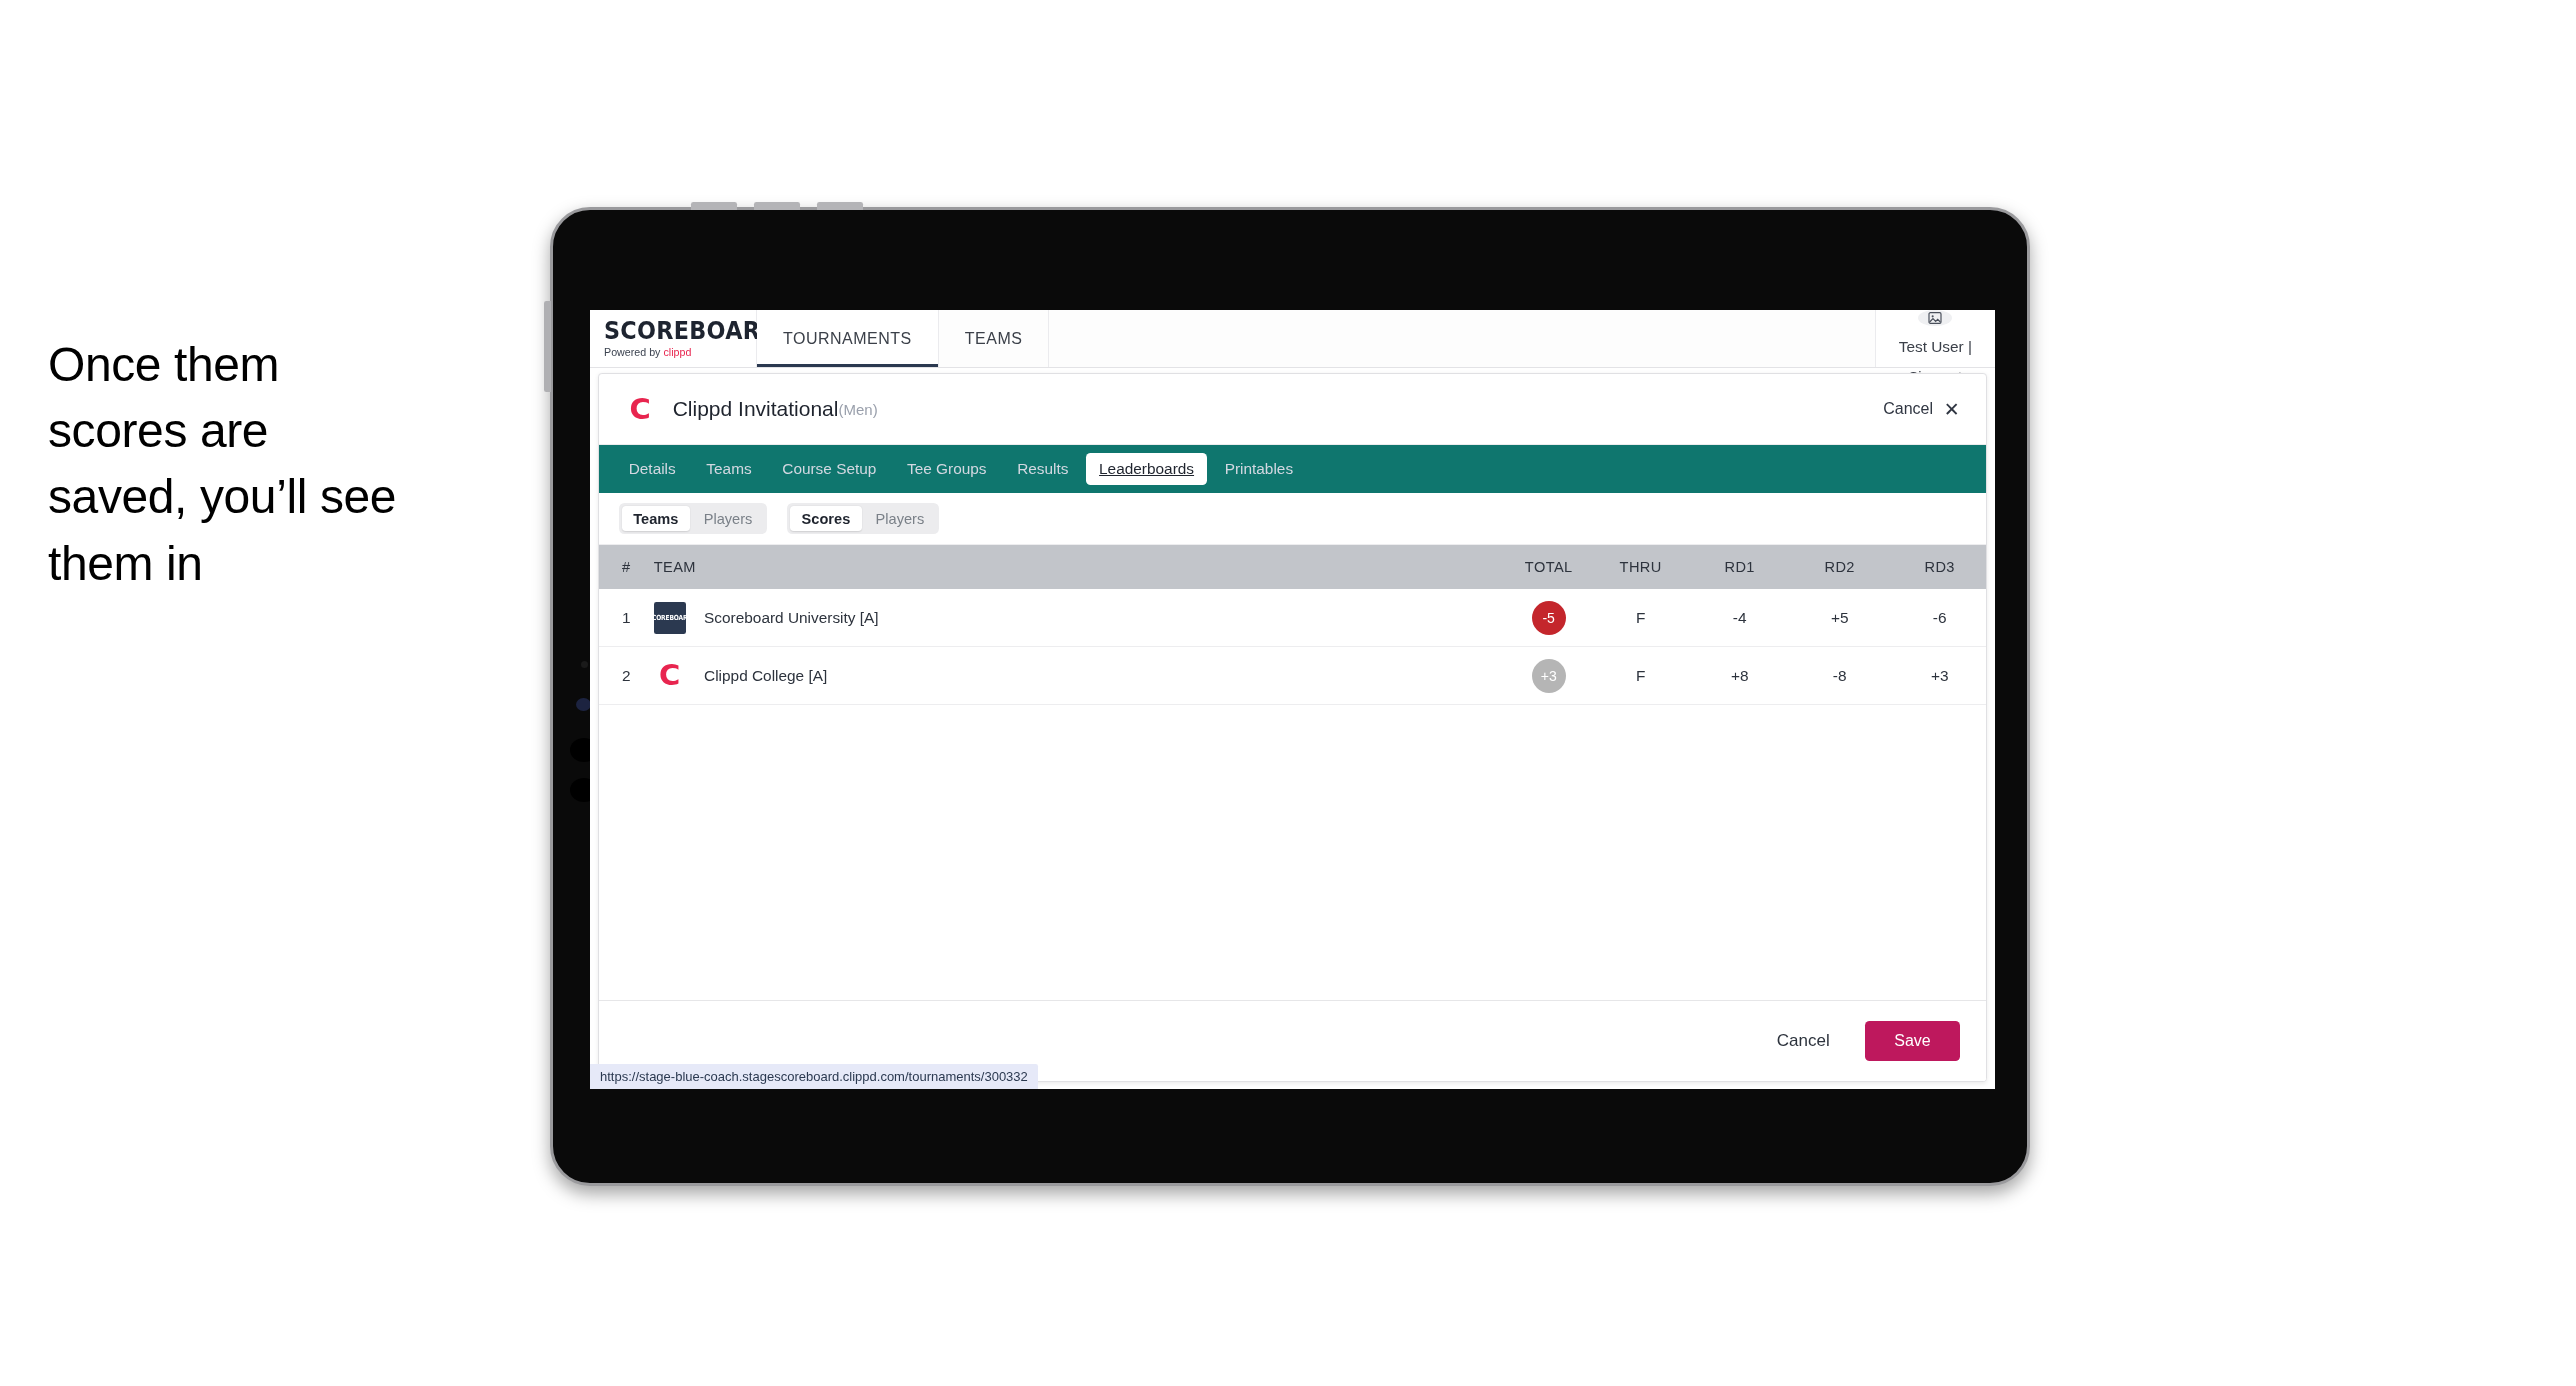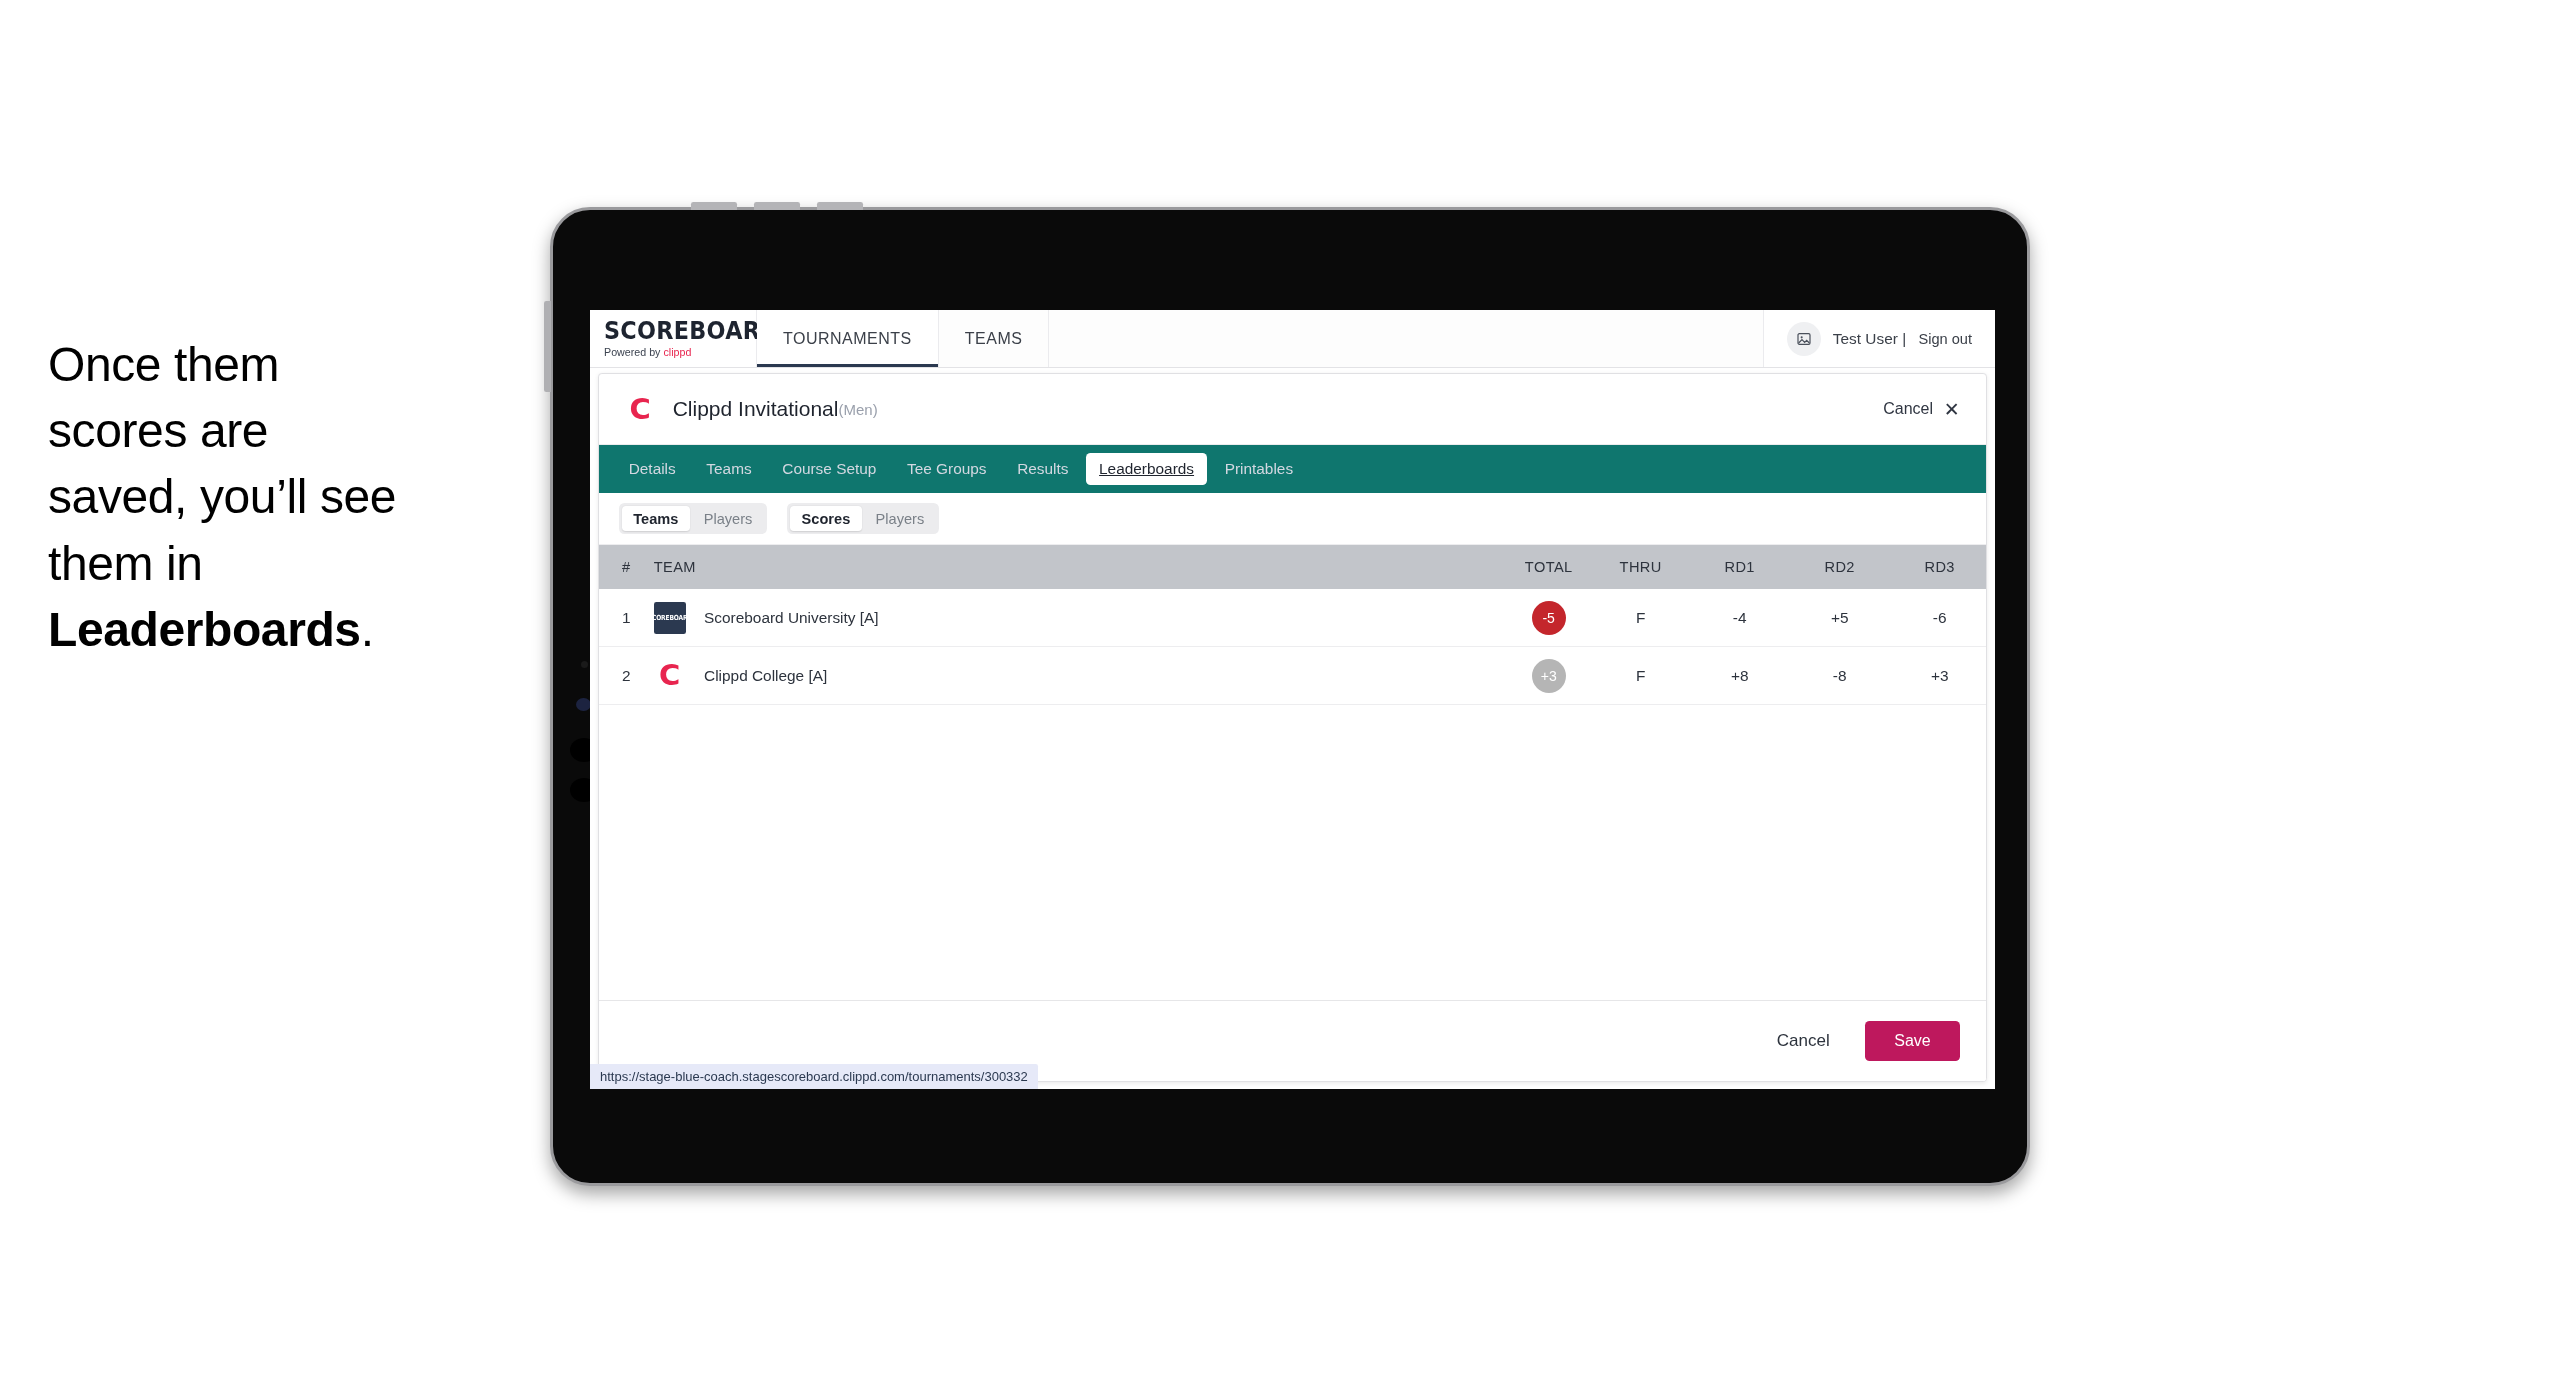--- a/index.html
+++ b/index.html
@@ -144,20 +144,21 @@
     left: 0; right: 0; bottom: 0;
     height: 3.1px;
     background: #2b3950;
   }
   #appnav-spacer { flex: 1; border-right: 0.8px solid #ebebee; background:#fdfdfd;}
   #appbar-right {
     display: flex;
     align-items: center;
     gap: 12.3px;
     padding: 0 23px;
+    flex-direction: column;
   }
   #avatar {
     width: 34px; height: 34px;
     border-radius: 50%;
     background: #eff0f2;
     display: flex; align-items: center; justify-content: center;
     cursor: pointer;
   }
   #avatar svg { width: 16px; height: 16px; }
   #user-name { font-size: 15.4px; color: #3b4049; }
@@ -350,21 +351,20 @@
 </head>
 <body>
 
 <div id="stage">
 
   <div id="annotation">
     <div>Once them</div>
     <div>scores are</div>
     <div>saved, you’ll see</div>
     <div>them in</div>
-    <div><span class="strong">Leaderboards</span><span>.</span></div>
   </div>
 
   <div id="device">
     <div id="device-top-buttons">
         <i></i>
         <i></i>
         <i></i>
       </div>
     <div id="device-side-button"></div>
     <div class="bezel-dot" id="dot-a"></div>

